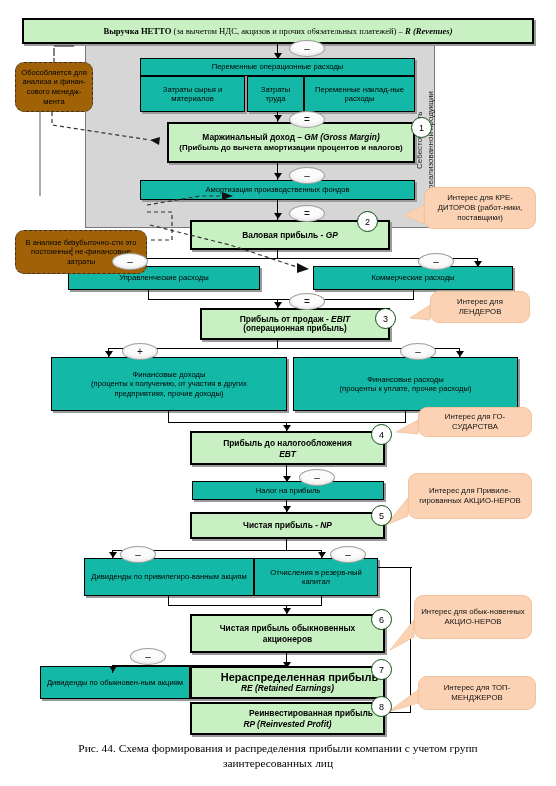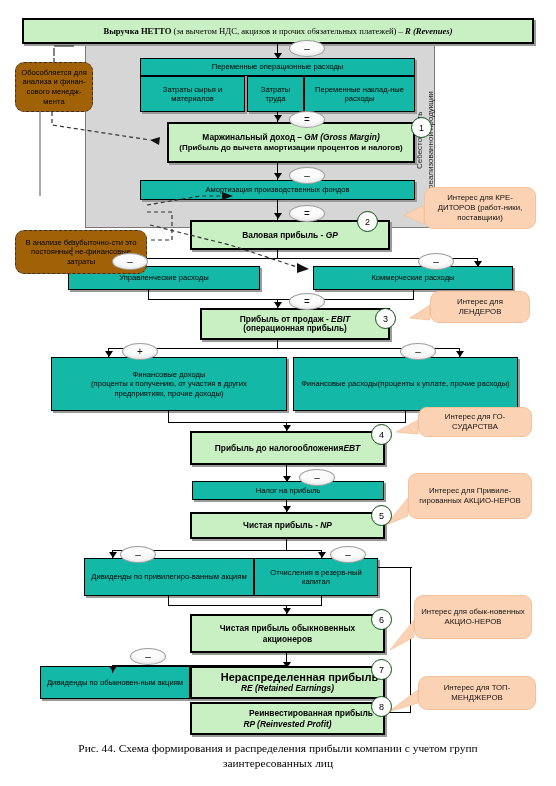--- a/index.html
+++ b/index.html
@@ -244,26 +244,26 @@
     </div>
     <div class="b" style="font-size:8.2px;line-height:10.5px;">(операционная прибыль)</div>
   </div>
   <div class="num" style="left:375px;top:308px;">3</div>
 
   <div class="box shadow-r" style="left:51px;top:357px;width:236px;height:54px;flex-direction:column;">
     <div>Финансовые доходы</div>
     <div>(проценты к получению, от участия в других</div>
     <div>предприятиях, прочие доходы)</div>
   </div>
-  <div class="box shadow-r" style="left:293px;top:357px;width:225px;height:54px;flex-direction:row;">
+  <div class="box shadow-r" style="left:293px;top:357px;width:225px;height:54px;flex-direction:column;">
     <div>Финансовые расходы</div>
     <div>(проценты к уплате, прочие расходы)</div>
   </div>
 
-  <div class="abs green shadow-r" style="left:190px;top:431px;width:195px;height:34px;flex-direction:row;display:flex;align-items:center;justify-content:center;background:#c9f0c2;border:2.3px solid #000;text-align:center;">
+  <div class="abs green shadow-r" style="left:190px;top:431px;width:195px;height:34px;flex-direction:column;display:flex;align-items:center;justify-content:center;background:#c9f0c2;border:2.3px solid #000;text-align:center;">
     <div class="b" style="font-size:8.4px;line-height:11px;">Прибыль до налогообложения</div>
     <div class="b i" style="font-size:8.4px;line-height:10px;">EBT</div>
   </div>
   <div class="num" style="left:371px;top:424px;">4</div>
 
   <div class="box shadow-r" style="left:192px;top:481px;width:192px;height:19px;">Налог на прибыль</div>
 
   <div class="abs green shadow-r" style="left:190px;top:512px;width:195px;height:27px;display:flex;align-items:center;justify-content:center;background:#c9f0c2;border:2.3px solid #000;">
     <span style="font-size:8.4px;">
       <span class="b">Чистая прибыль - </span><span class="b i">NP</span>

